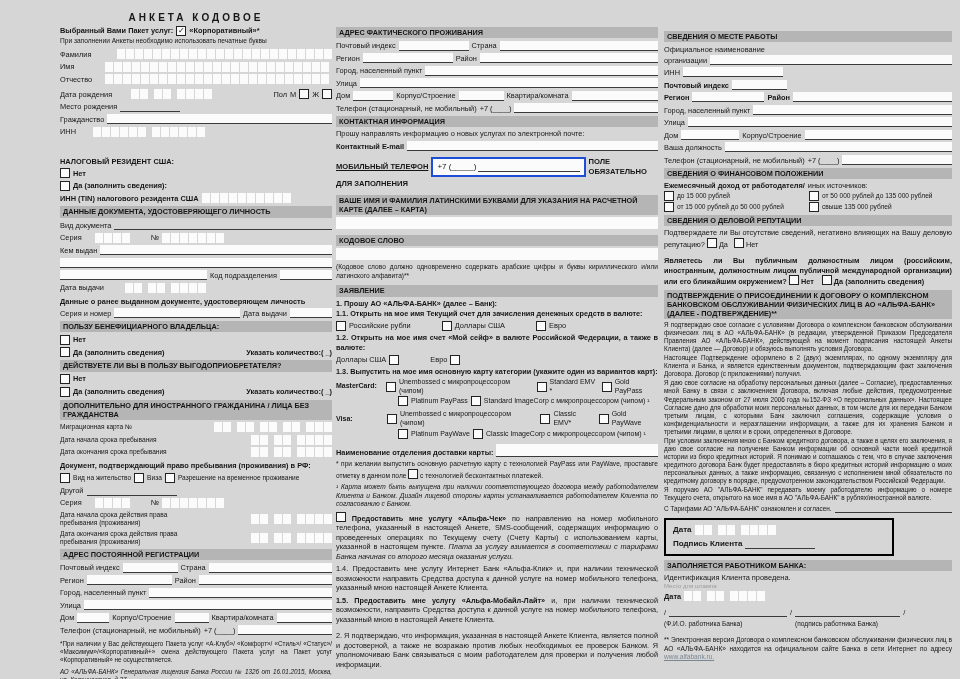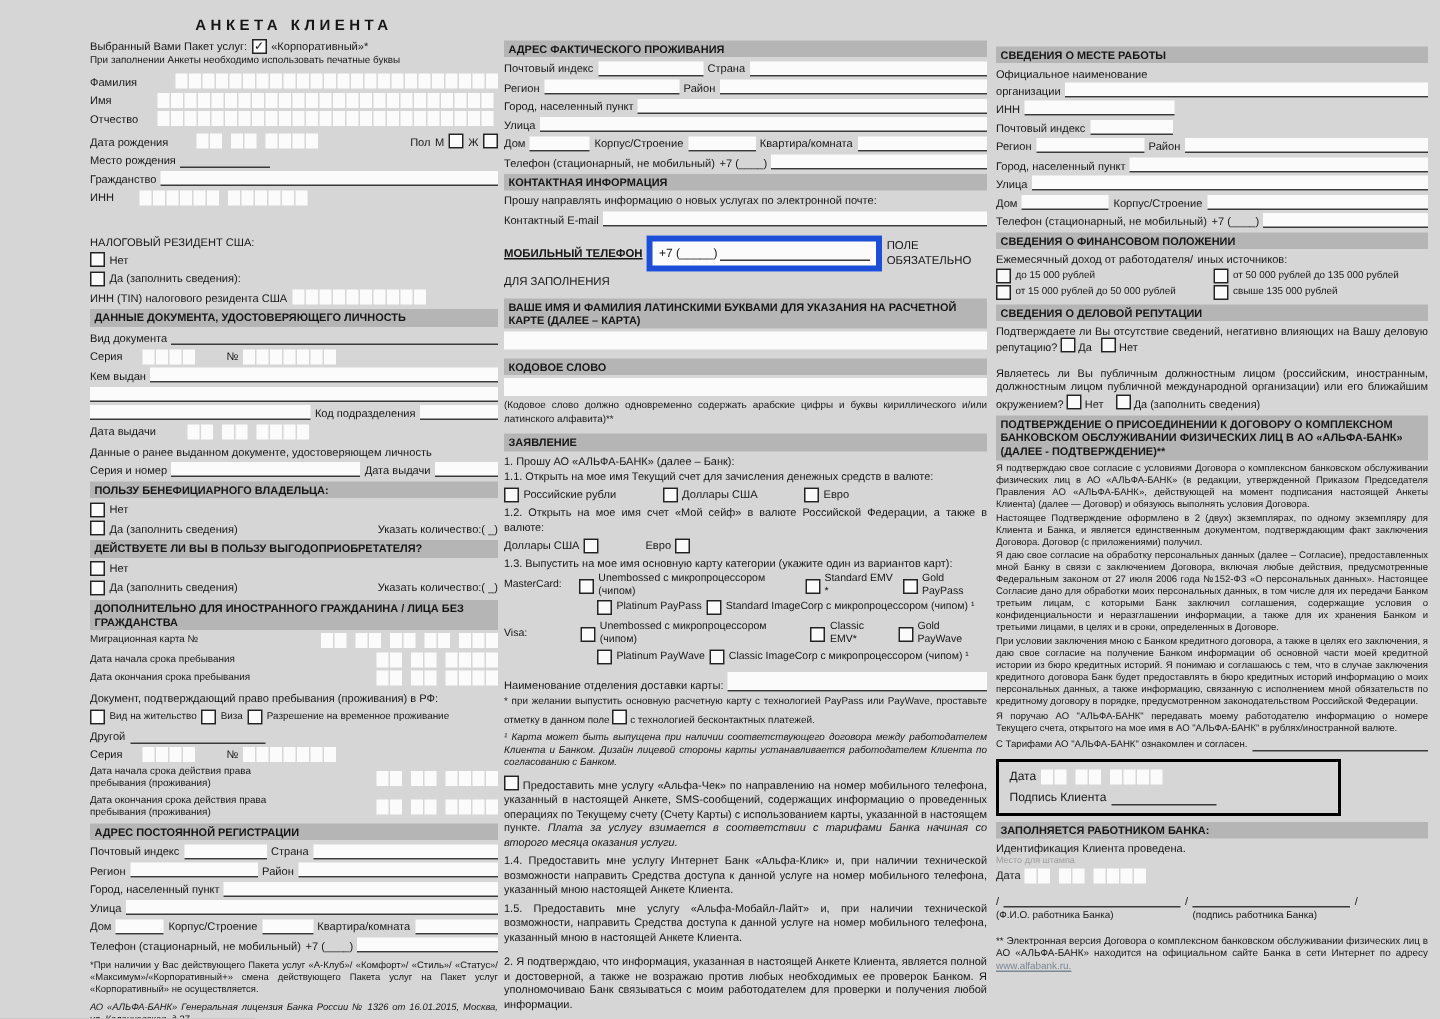--- a/index.html
+++ b/index.html
@@ -6,50 +6,50 @@
   .page{position:relative;width:960px;height:679px;background:#d6d6d6;font-family:"Liberation Sans",sans-serif;color:#161616;overflow:hidden;}
   .col{position:absolute;}
   #colL{left:60px;top:12px;width:272px;}
   #colM{left:336px;top:24px;width:322px;}
   #colR{left:664px;top:28px;width:288px;}
   .title{font-size:10px;font-weight:bold;letter-spacing:3px;text-align:center;margin-bottom:3px;}
   .band{background:#b5b5b5;font-size:7.3px;font-weight:bold;padding:1px 3px;margin:3px 0 2px;line-height:1.25;}
   .row{display:flex;align-items:flex-end;gap:3px;margin:2.5px 0;font-size:7.4px;line-height:1.25;}
   .rowc{align-items:center;}
   .g{flex:1;}
-  .b{font-weight:normal;}
+  .b{font-weight:bold;}
   .it{font-style:italic;}
   .lb{white-space:nowrap;}
   .wr{white-space:normal;}
   .ln{display:inline-block;background:#fbfbfb;border-bottom:1px solid #3a3a3a;height:9px;}
   .ul{display:inline-block;border-bottom:1px solid #3a3a3a;height:9px;}
   .wbar{background:#fbfbfb;height:12px;width:100%;margin:2px 0;}
   .bxs{display:inline-flex;gap:6px;}
   .bxg{display:inline-flex;gap:1px;}
   .bx{width:8px;height:10px;background:#fbfbfb;}
   .cb{display:inline-block;flex:none;width:8px;height:8px;border:1px solid #222;background:#fbfbfb;font-size:8px;line-height:8px;text-align:center;vertical-align:-1px;}
   .p{font-size:7.3px;text-align:justify;margin:3px 0;line-height:1.3;}
   .small{font-size:6.6px;}
   .tiny{font-size:6.3px;}
   #colR .jp{font-size:6.35px;line-height:1.27;text-align:justify;margin:0 0 1px 0;}
-  .mbox{display:flex;align-items:flex-end;gap:2px;border:4px solid #1d4ed8;background:#fbfbfb;padding:3px 4px;width:168px;font-size:8px;}
+  .mbox{display:flex;align-items:flex-end;gap:2px;border:2px solid #1d4ed8;background:#fbfbfb;padding:3px 4px;width:168px;font-size:8px;}
   .sigbox{border:2px solid #000;padding:5px 7px;margin:5px 0 4px;width:212px;}
   .mtl{font-weight:bold;text-decoration:underline;font-size:7.6px;white-space:nowrap;text-align:center;}
   .stamp{color:#9b9b9b;font-size:6px;margin:1px 0;}
   .link{color:#7b8794;text-decoration:underline;}
   .indent{padding-left:62px;}
   .sp28{margin-left:28px;}
 </style>
 </head>
 <body>
 
 <div class="page">
 
   <div id="colL" class="col">
-    <div class="title">АНКЕТА  КЛИЕНТА</div>
+    <div class="title">АНКЕТА  КОДОВОЕ</div>
     <div class="row rowc" style="margin:0">
       <span class="lb b">Выбранный Вами Пакет услуг:</span>
       <span class="cb">✓</span>
       <span class="lb b">«Корпоративный»*</span>
     </div>
     <div class="row" style="margin:1px 0 4px">
         <span class="small">При заполнении Анкеты необходимо использовать печатные буквы</span>
       </div>
 
     <div class="row">
@@ -661,20 +661,24 @@
         <span class="ln g"></span>
       </div>
     <div class="row">
         <span class="lb">Улица</span>
         <span class="ln g"></span>
       </div>
     <div class="row">
         <span class="lb">Дом</span>
         <span class="ln" style="width:58px"></span>
         <span class="lb">Корпус/Строение</span>
+        <span class="ln g"></span>
+      </div>
+    <div class="row">
+        <span class="lb">Ваша должность</span>
         <span class="ln g"></span>
       </div>
     <div class="row">
         <span class="lb">Телефон (стационарный, не мобильный)</span>
         <span class="lb">+7 (____)</span>
         <span class="ln g"></span>
       </div>
 
     <div class="band">СВЕДЕНИЯ О ФИНАНСОВОМ ПОЛОЖЕНИИ</div>
     <div class="row" style="margin:1px 0">

